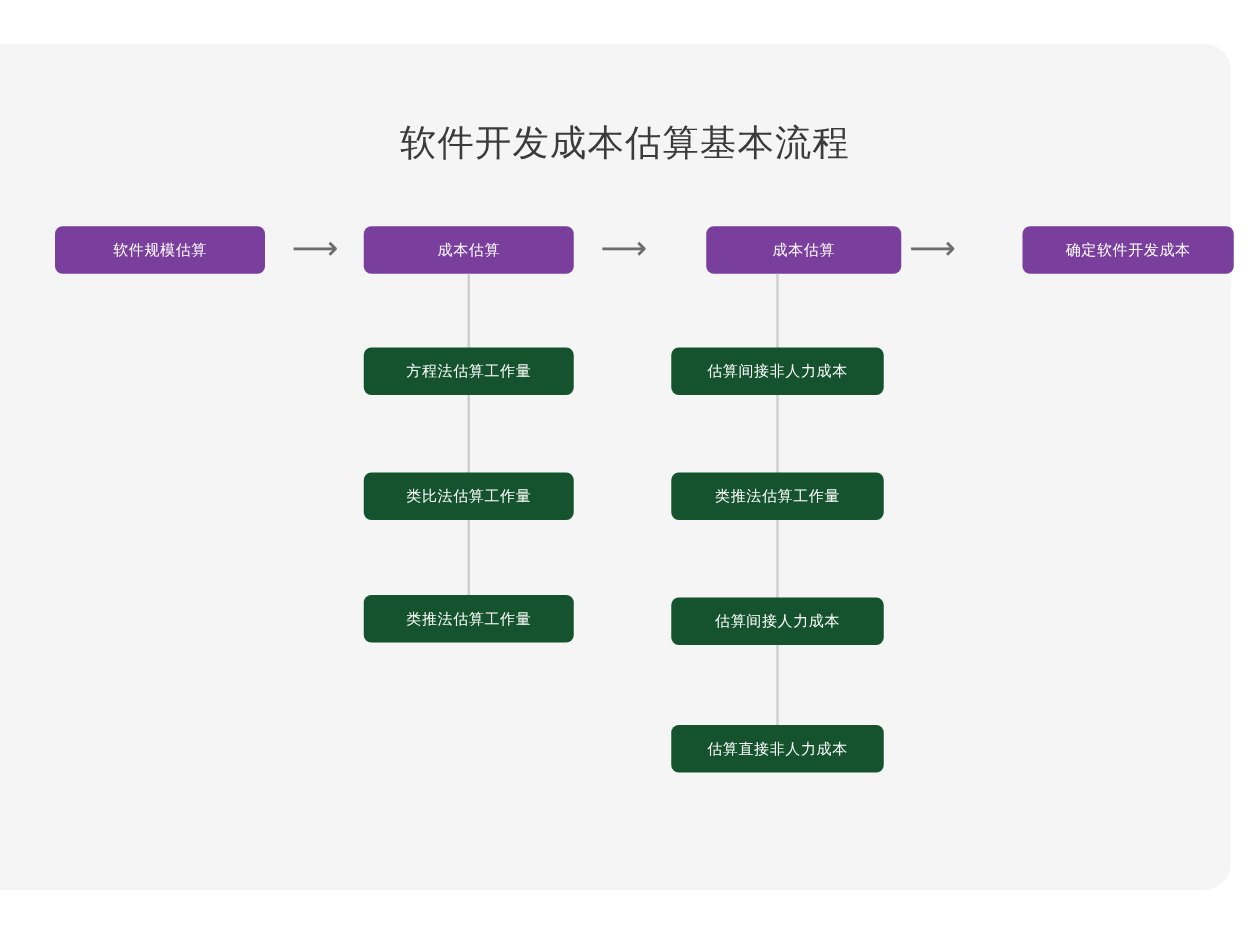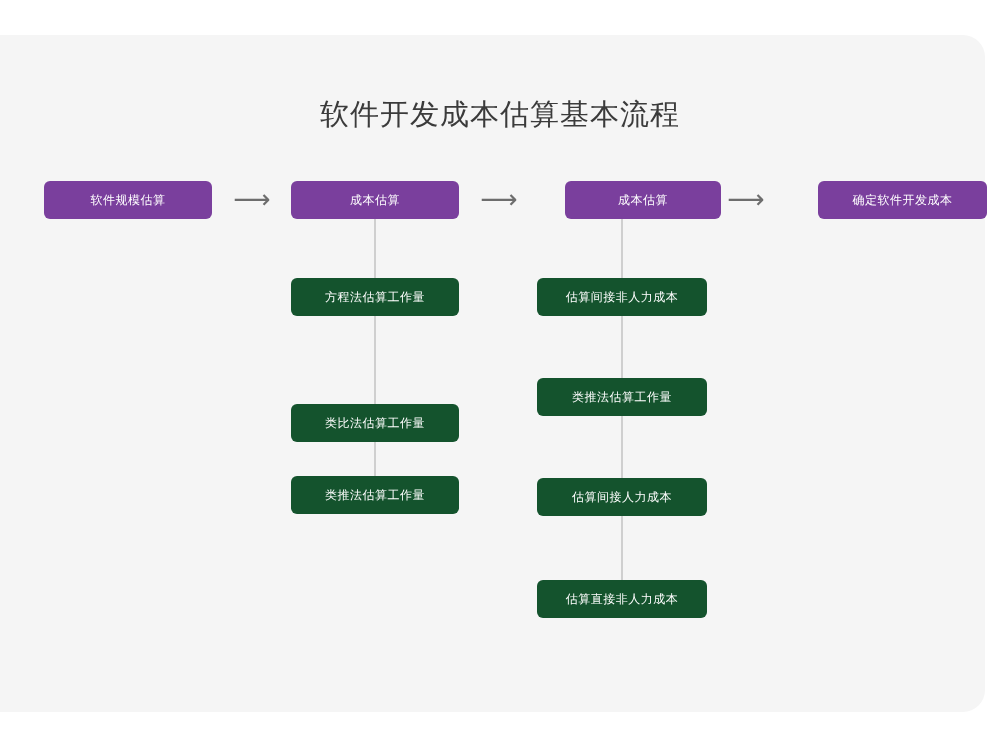--- a/index.html
+++ b/index.html
@@ -102,21 +102,21 @@
   <div class="node primary" style="left:538px; top:181px; width:156px;margin-left:27px;">成本估算</div>
 
   <div class="arrow" style="left:716px; top:181px; width:60px;">⟶</div>
 
   <div class="node primary" style="left:786px; top:181px; width:169px;margin-left:32px;">确定软件开发成本</div>
 
   <div class="connector" style="left:374px; top:219px; height:258px;"></div>
 
   <div class="node secondary" style="left:291px; top:278px; width:168px;">方程法估算工作量</div>
 
-  <div class="node secondary" style="left:291px; top:378px; width:168px;margin-top:26px;">类比法估算工作量</div>
+  <div class="node secondary" style="left:291px; top:378px; width:168px;">类比法估算工作量</div>
 
   <div class="node secondary" style="left:291px; top:476px; width:168px;">类推法估算工作量</div>
 
   <div class="connector" style="left:621px; top:219px; height:362px;"></div>
 
   <div class="node secondary" style="left:537px; top:278px; width:170px;">估算间接非人力成本</div>
 
   <div class="node secondary" style="left:537px; top:378px; width:170px;">类推法估算工作量</div>
 
   <div class="node secondary" style="left:537px; top:478px; width:170px;text-align:center;">估算间接人力成本</div>

